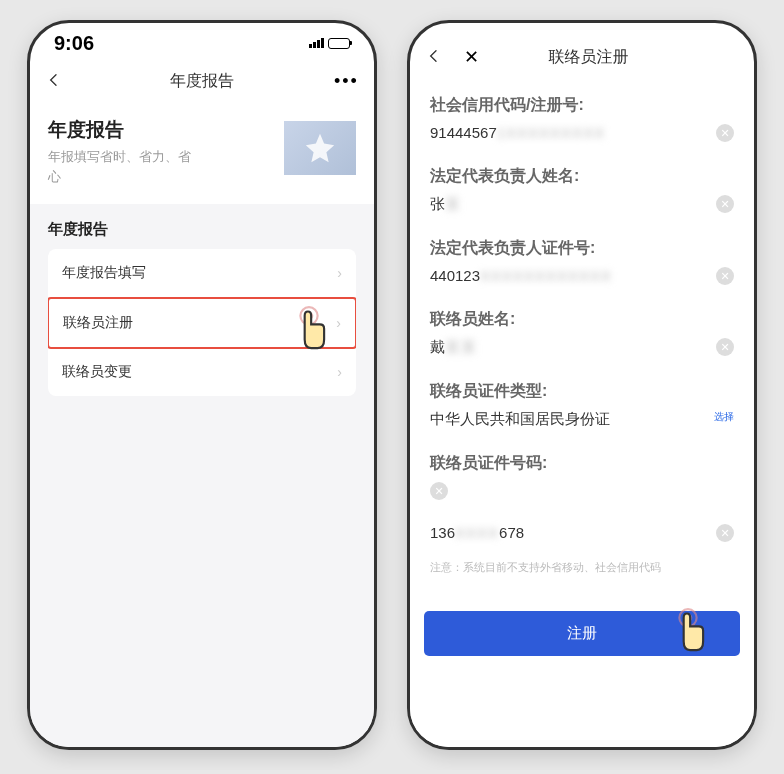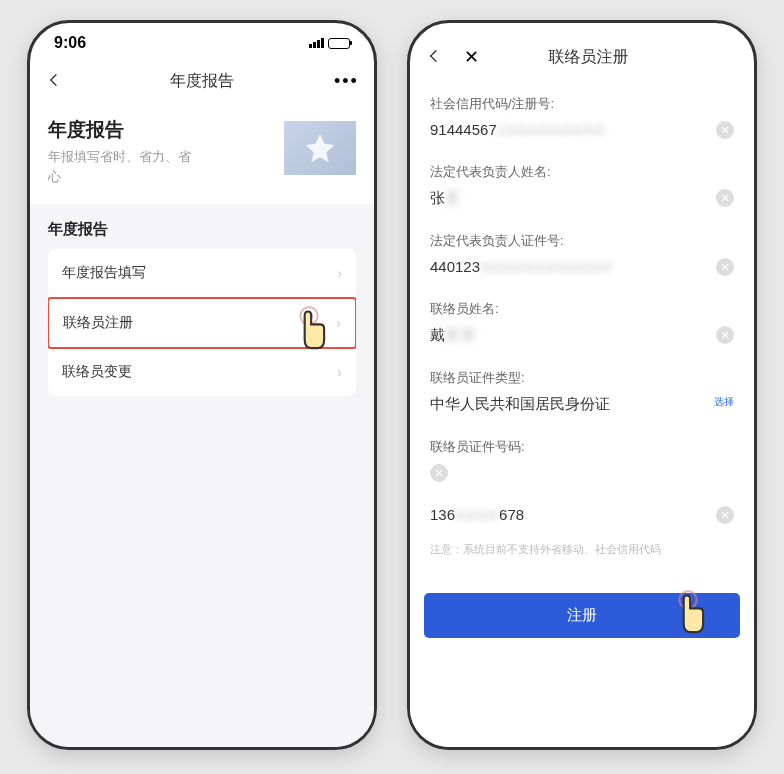--- a/index.html
+++ b/index.html
@@ -21,21 +21,21 @@
       overflow: hidden;
       position: relative;
       display: flex;
       flex-direction: column;
     }
     .status-bar {
       display: flex;
       justify-content: space-between;
       align-items: center;
       padding: 8px 24px 4px;
-      font-size: 16px;
+      font-size: 20px;
       font-weight: 600;
       height: 36px;
     }
     .status-right { display: flex; gap: 4px; align-items: center; }
     .signal { display:inline-flex; gap:1px; align-items:flex-end;}
     .signal span { width:3px; background:#000; display:inline-block; }
     .signal span:nth-child(1){height:4px;}
     .signal span:nth-child(2){height:6px;}
     .signal span:nth-child(3){height:8px;}
     .signal span:nth-child(4){height:10px;}
@@ -66,21 +66,21 @@
       display:flex; align-items:center; justify-content:space-between;
       padding: 15px 14px; font-size:14px; color:#333; cursor:pointer;
       border-bottom:1px solid #f0f0f0; position:relative;
     }
     .row:last-child{border-bottom:none;}
     .row-highlight { border:2px solid #e84e3f; border-radius:4px; margin:-1px;}
     .chevron { color:#ccc; font-size:14px;}
     
     .form-area { background:#fff; flex:1; padding: 4px 0 0; overflow-y:auto;}
     .form-group { padding: 12px 20px; position:relative;}
-    .form-label { font-size:13px; color:#666; margin-bottom:8px;}
+    .form-label { font-size:16px; color:#666; margin-bottom:8px;font-weight:bold;}
     .form-value { font-size:15px; color:#333; display:flex; align-items:flex-start; justify-content:space-between;}
     .val-text { display:flex; align-items:baseline; gap:0;}
     .blur { filter: blur(3.5px); color:#bbb; letter-spacing:1px;}
     .clear-btn { width:18px; height:18px; border-radius:50%; background:#ddd; color:#fff; display:flex; align-items:center; justify-content:center; font-size:11px; cursor:pointer; flex-shrink:0;}
     .select-link { color:#2968e6; font-size:10px; cursor:pointer;}
     .note { font-size:11px; color:#bbb; padding: 6px 20px 12px;}
     .submit-btn {
       margin: 24px 14px 14px; background:#2e5bd9; color:#fff; text-align:center;
       padding:13px; border-radius:5px; font-size:15px; cursor:pointer;
     }

